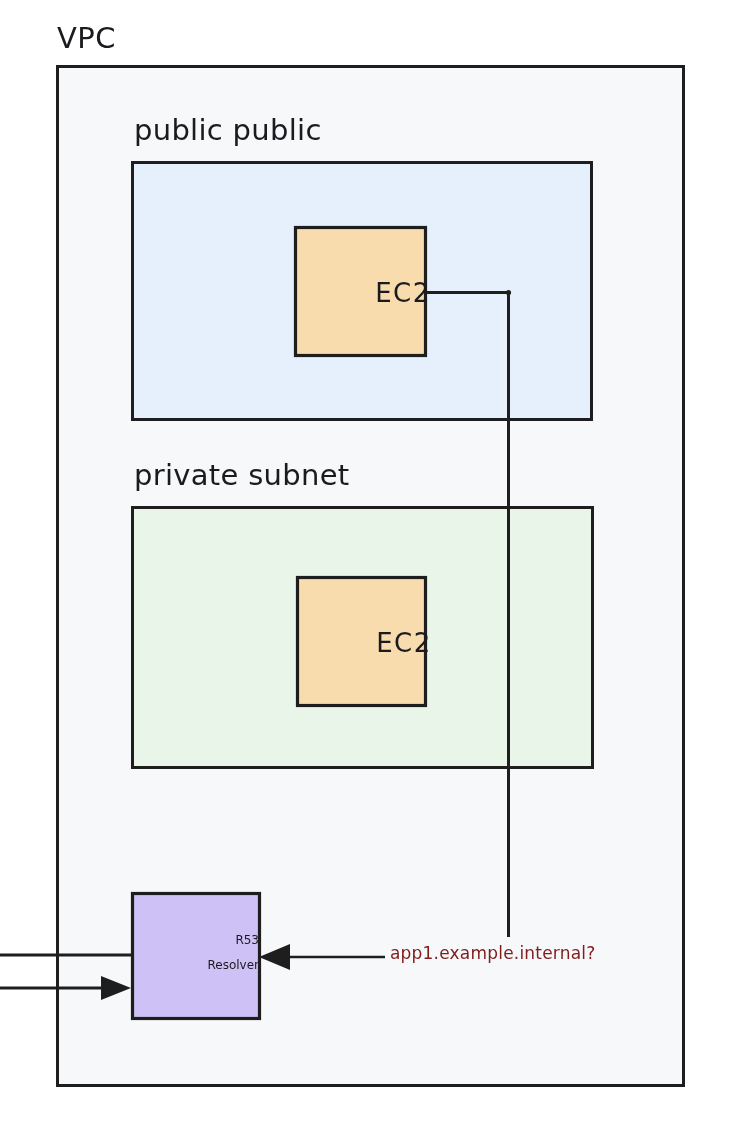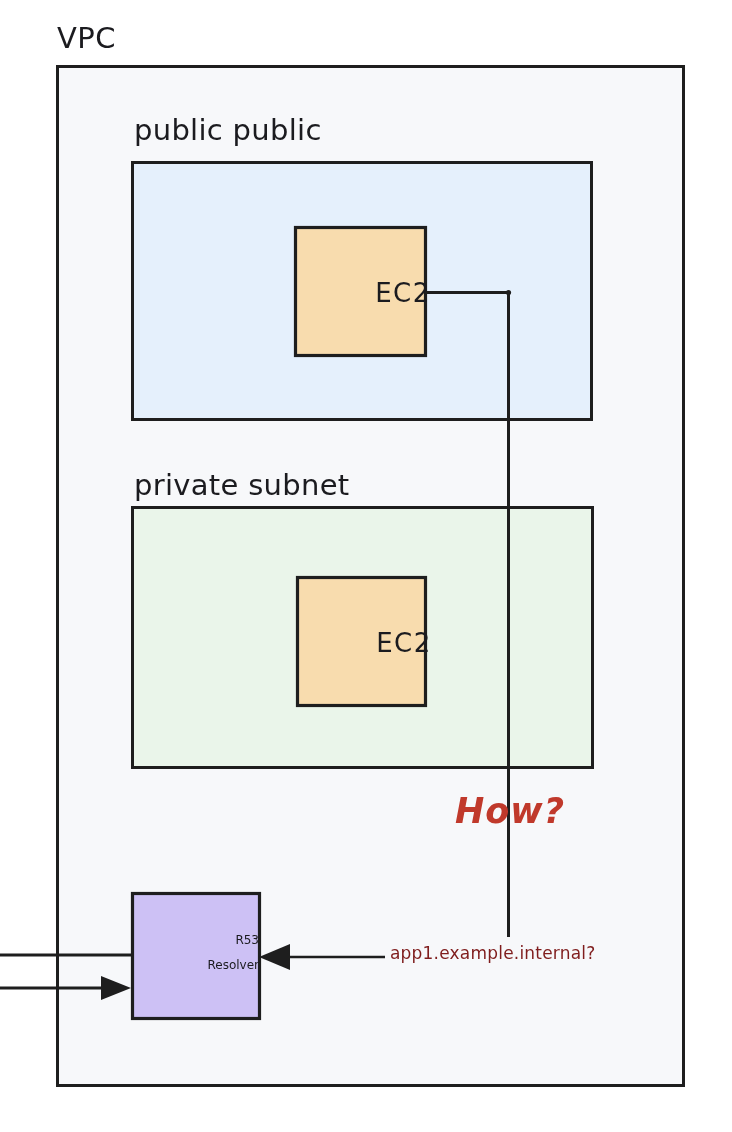--- a/index.html
+++ b/index.html
@@ -43,21 +43,21 @@
     letter-spacing: 0.5px;
   }
   .label-public {
     left: 134px;
     top: 113px;
     font-size: 29px;
     letter-spacing: 0.3px;
   }
   .label-private {
     left: 134px;
-    top: 468px;
+    top: 458px;
     font-size: 29px;
     letter-spacing: 0.3px;
   }
   .label-ec2 {
     position: absolute;
     font-size: 26px;
     letter-spacing: 1.5px;
     color: #1b1b1f;
     text-align: center;
     font-weight: 500;
@@ -129,17 +129,16 @@
 
   <div class="label-ec2 hand" style="left:295px; top:278px; width:130px;">EC2</div>
 
   <div class="label-ec2 hand" style="left:297px; top:628px; width:128px;">EC2</div>
 
   <div class="label-r53 hand">
     <div>R53</div>
     <div>Resolver</div>
   </div>
 
-  <div class="txt label-how hand">How?</div>
 
   <div class="txt label-query hand">app1.example.internal?</div>
 
 </div>
 
 </body></html>

